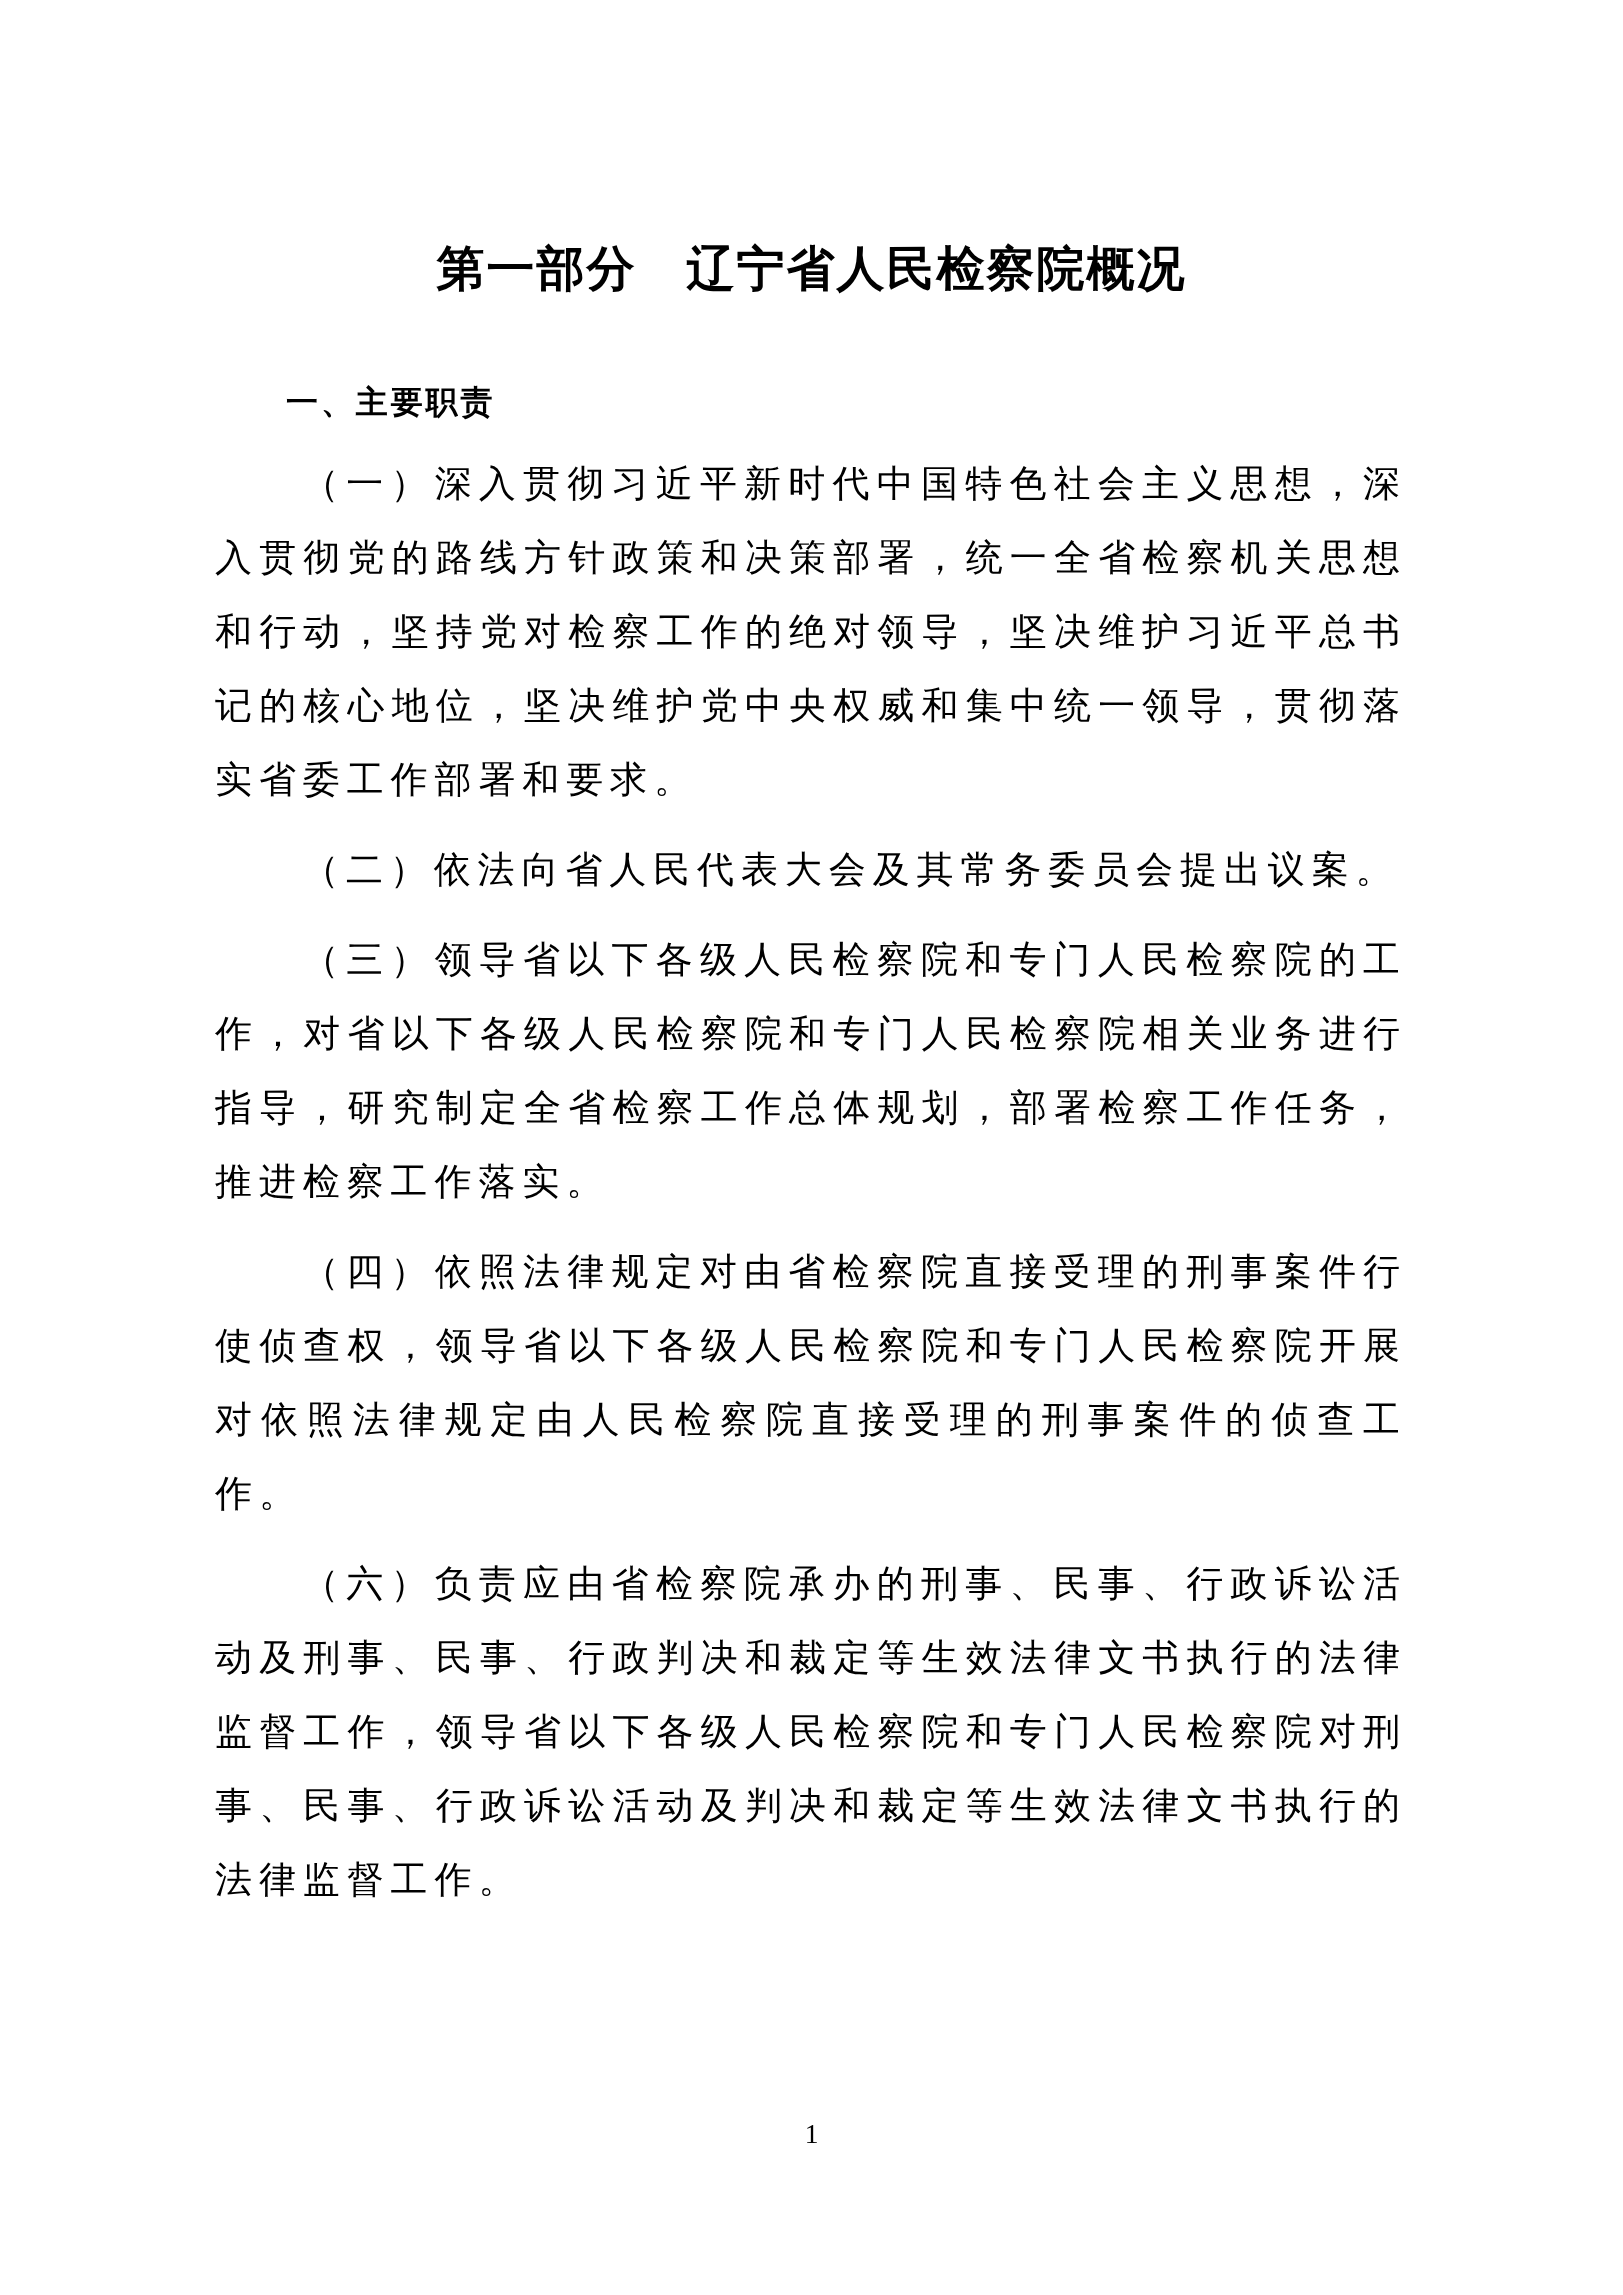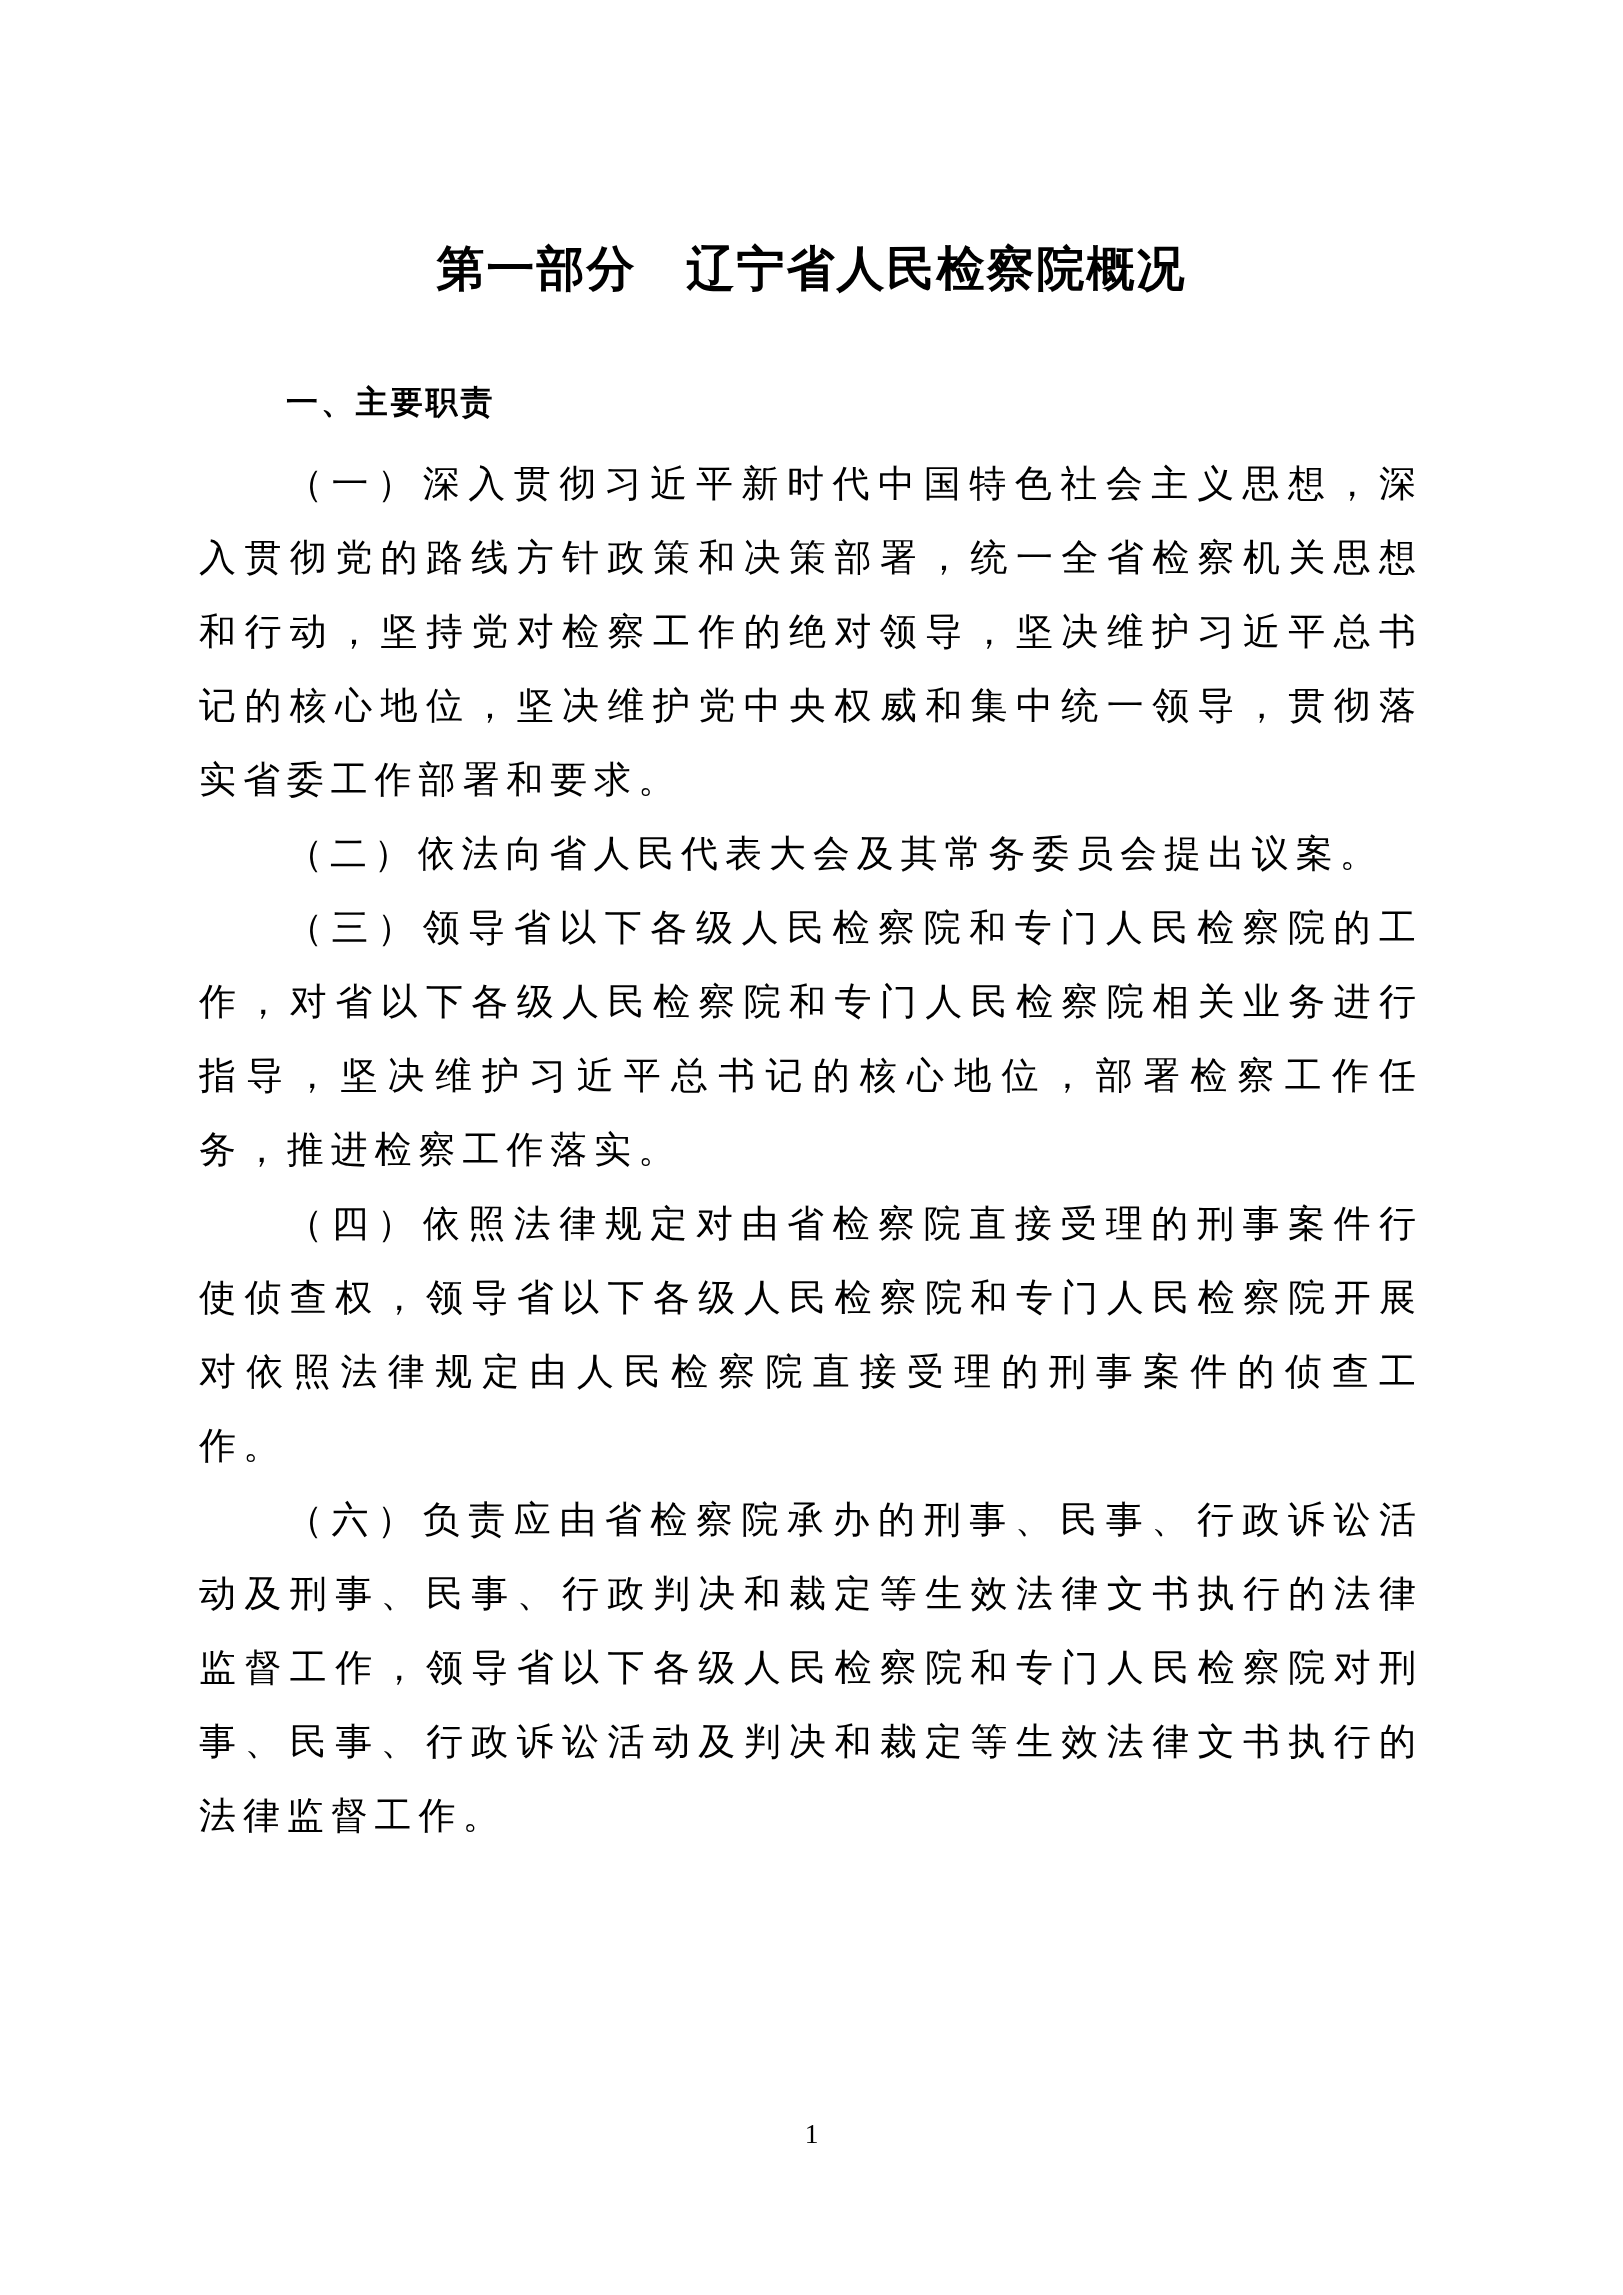--- a/index.html
+++ b/index.html
@@ -36,21 +36,21 @@
     line-height: 47px;
     font-weight: bold;
     letter-spacing: 2.9px;
     text-indent: 87px;
     font-family: "Liberation Sans", sans-serif;
   }
   .body-text {
     margin: 20.6px 200px 0 199px;
   }
   .body-text p {
-    margin: 0;
+    margin: 16px;
     font-size: 37px;
     line-height: 74px;
     letter-spacing: 6.9px;
     text-align: justify;
     text-justify: inter-character;
     text-indent: 87px;
     font-family: Liberation Serif, serif;
   }
   .page-number {
     position: absolute;
@@ -68,21 +68,21 @@
 
 <div class="page">
 
   <h1 class="doc-title">第一部分　辽宁省人民检察院概况</h1>
 
   <h2 class="section-heading">一、主要职责</h2>
 
   <div class="body-text">
     <p>（一）深入贯彻习近平新时代中国特色社会主义思想，深入贯彻党的路线方针政策和决策部署，统一全省检察机关思想和行动，坚持党对检察工作的绝对领导，坚决维护习近平总书记的核心地位，坚决维护党中央权威和集中统一领导，贯彻落实省委工作部署和要求。</p>
     <p>（二）依法向省人民代表大会及其常务委员会提出议案。</p>
-    <p>（三）领导省以下各级人民检察院和专门人民检察院的工作，对省以下各级人民检察院和专门人民检察院相关业务进行指导，坚决维护习近平总书记的核心地位，部署检察工作任务，推进检察工作落实。</p>
+    <p>（三）领导省以下各级人民检察院和专门人民检察院的工作，对省以下各级人民检察院和专门人民检察院相关业务进行指导，研究制定全省检察工作总体规划，部署检察工作任务，推进检察工作落实。</p>
     <p>（四）依照法律规定对由省检察院直接受理的刑事案件行使侦查权，领导省以下各级人民检察院和专门人民检察院开展对依照法律规定由人民检察院直接受理的刑事案件的侦查工作。</p>
     <p>（六）负责应由省检察院承办的刑事、民事、行政诉讼活动及刑事、民事、行政判决和裁定等生效法律文书执行的法律监督工作，领导省以下各级人民检察院和专门人民检察院对刑事、民事、行政诉讼活动及判决和裁定等生效法律文书执行的法律监督工作。</p>
   </div>
 
   <div class="page-number">1</div>
 
 </div>
 
 
 </body></html>

